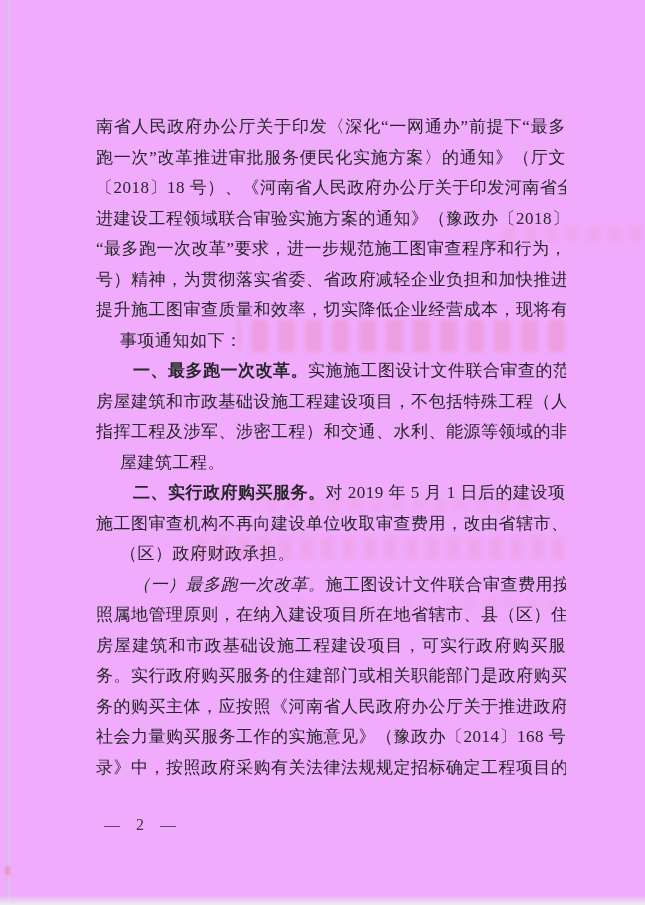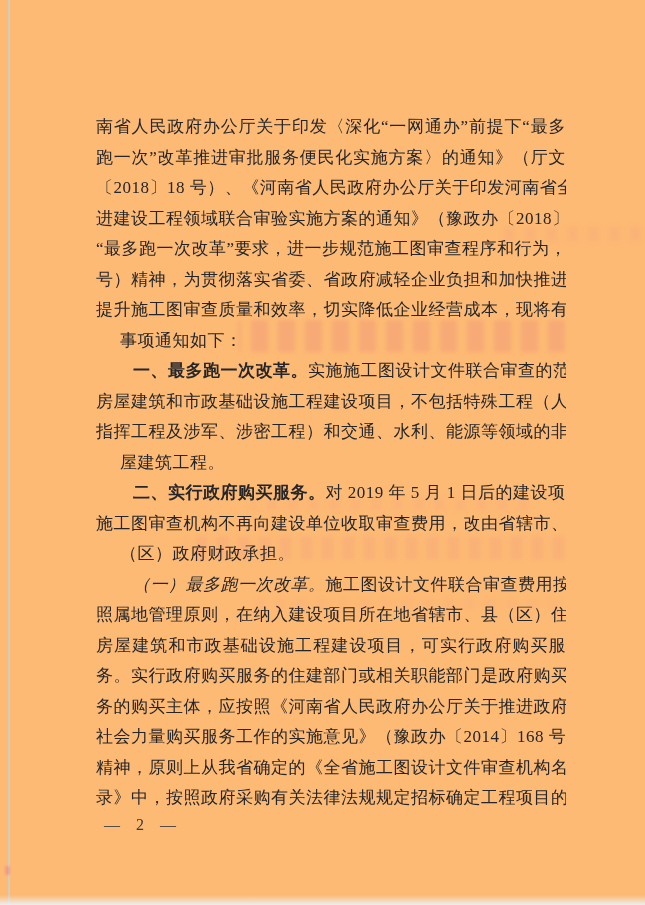--- a/index.html
+++ b/index.html
@@ -1,20 +1,20 @@
 <!DOCTYPE html>
 <html><head>
 <meta charset="utf-8">
 <style>
   html,body { margin:0; padding:0; background:#e9eaec; }
   .scan-page {
     position:relative;
     width:645px; height:905px;
     margin:0 auto;
-    background:#fdba74;
+    background:#f0abfc;
     overflow:hidden;
     font-family:"Liberation Serif","DejaVu Serif",serif;
     color:#26262a;
   }
   
   .edge-left {
     position:absolute; left:8px; top:0; width:2px; height:905px;
     background:#ccd0d5; opacity:.8;
   }
   .edge-bottom {
@@ -88,20 +88,19 @@
       <div class="line end"><span>屋建筑工程。</span></div>
       <div class="line indent"><span class="bold">二、实行政府购买服务。</span><span>对 2019 年 5 月 1 日后的建设项目，</span></div>
       <div class="line"><span>施工图审查机构不再向建设单位收取审查费用，改由省辖市、县</span></div>
       <div class="line end"><span>（区）政府财政承担。</span></div>
       <div class="line indent"><span class="kai">（一）最多跑一次改革。</span><span>施工图设计文件联合审查费用按</span></div>
       <div class="line"><span>照属地管理原则，在纳入建设项目所在地省辖市、县（区）住建</span></div>
       <div class="line"><span>房屋建筑和市政基础设施工程建设项目，可实行政府购买服</span></div>
       <div class="line"><span>务。实行政府购买服务的住建部门或相关职能部门是政府购买服</span></div>
       <div class="line"><span>务的购买主体，应按照《河南省人民政府办公厅关于推进政府向</span></div>
       <div class="line"><span>社会力量购买服务工作的实施意见》（豫政办〔2014〕168 号）</span></div>
-      <div class="line"><span>精神，原则上从我省确定的《全省施工图设计文件审查机构名</span></div>
       <div class="line"><span>录》中，按照政府采购有关法律法规规定招标确定工程项目的审</span></div>
     </div>
 
   <div class="page-number">— 2 —</div>
 
   <div class="edge-bottom"></div>
 </div>
 
 </body></html>

